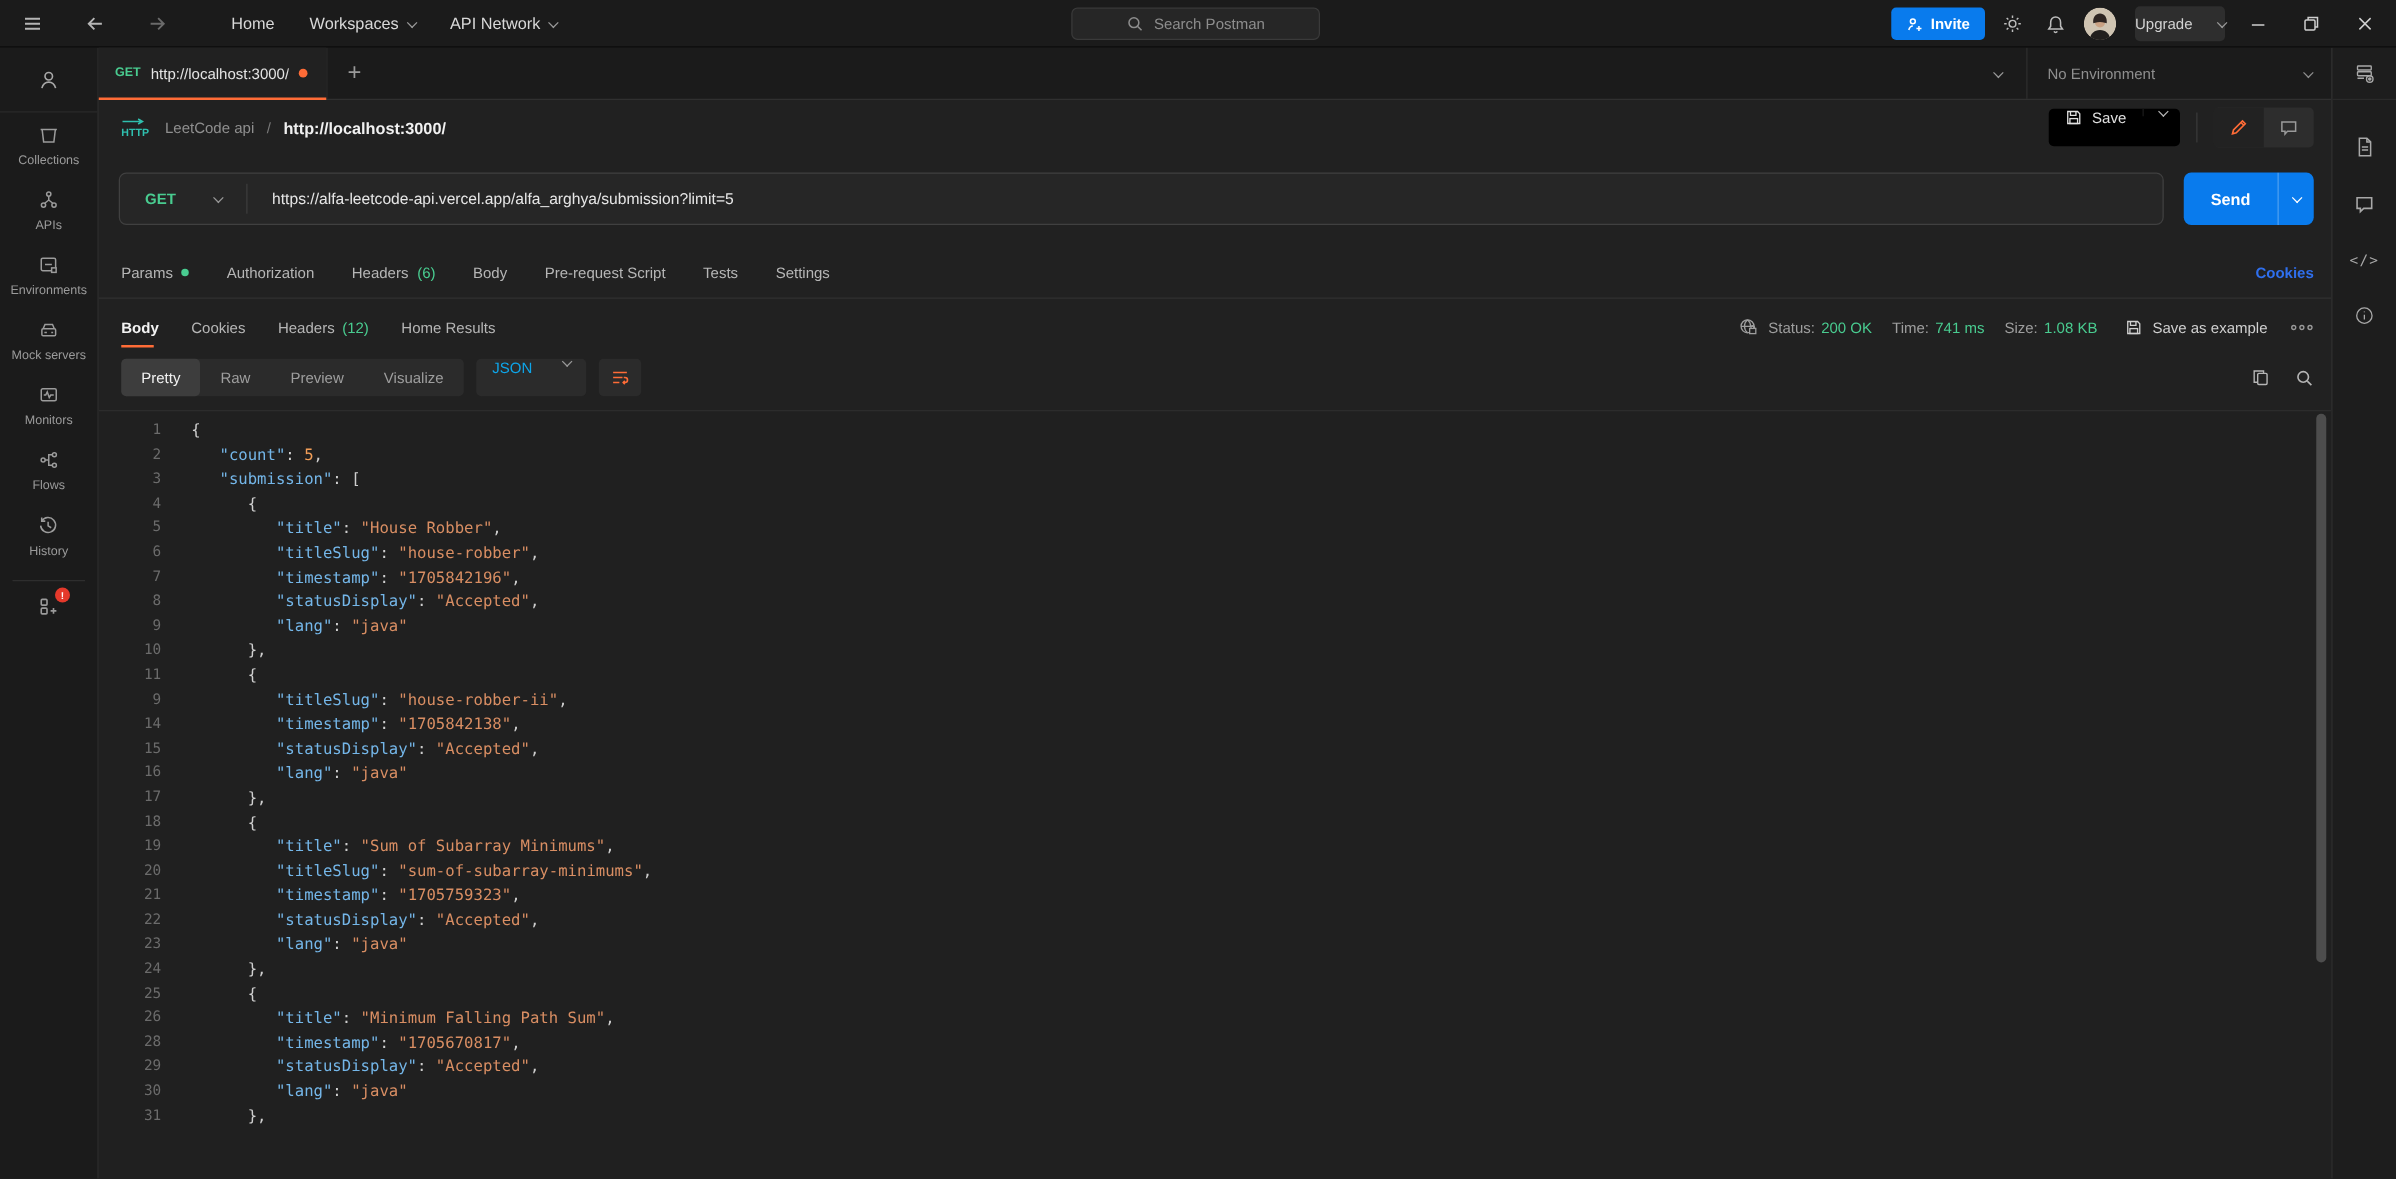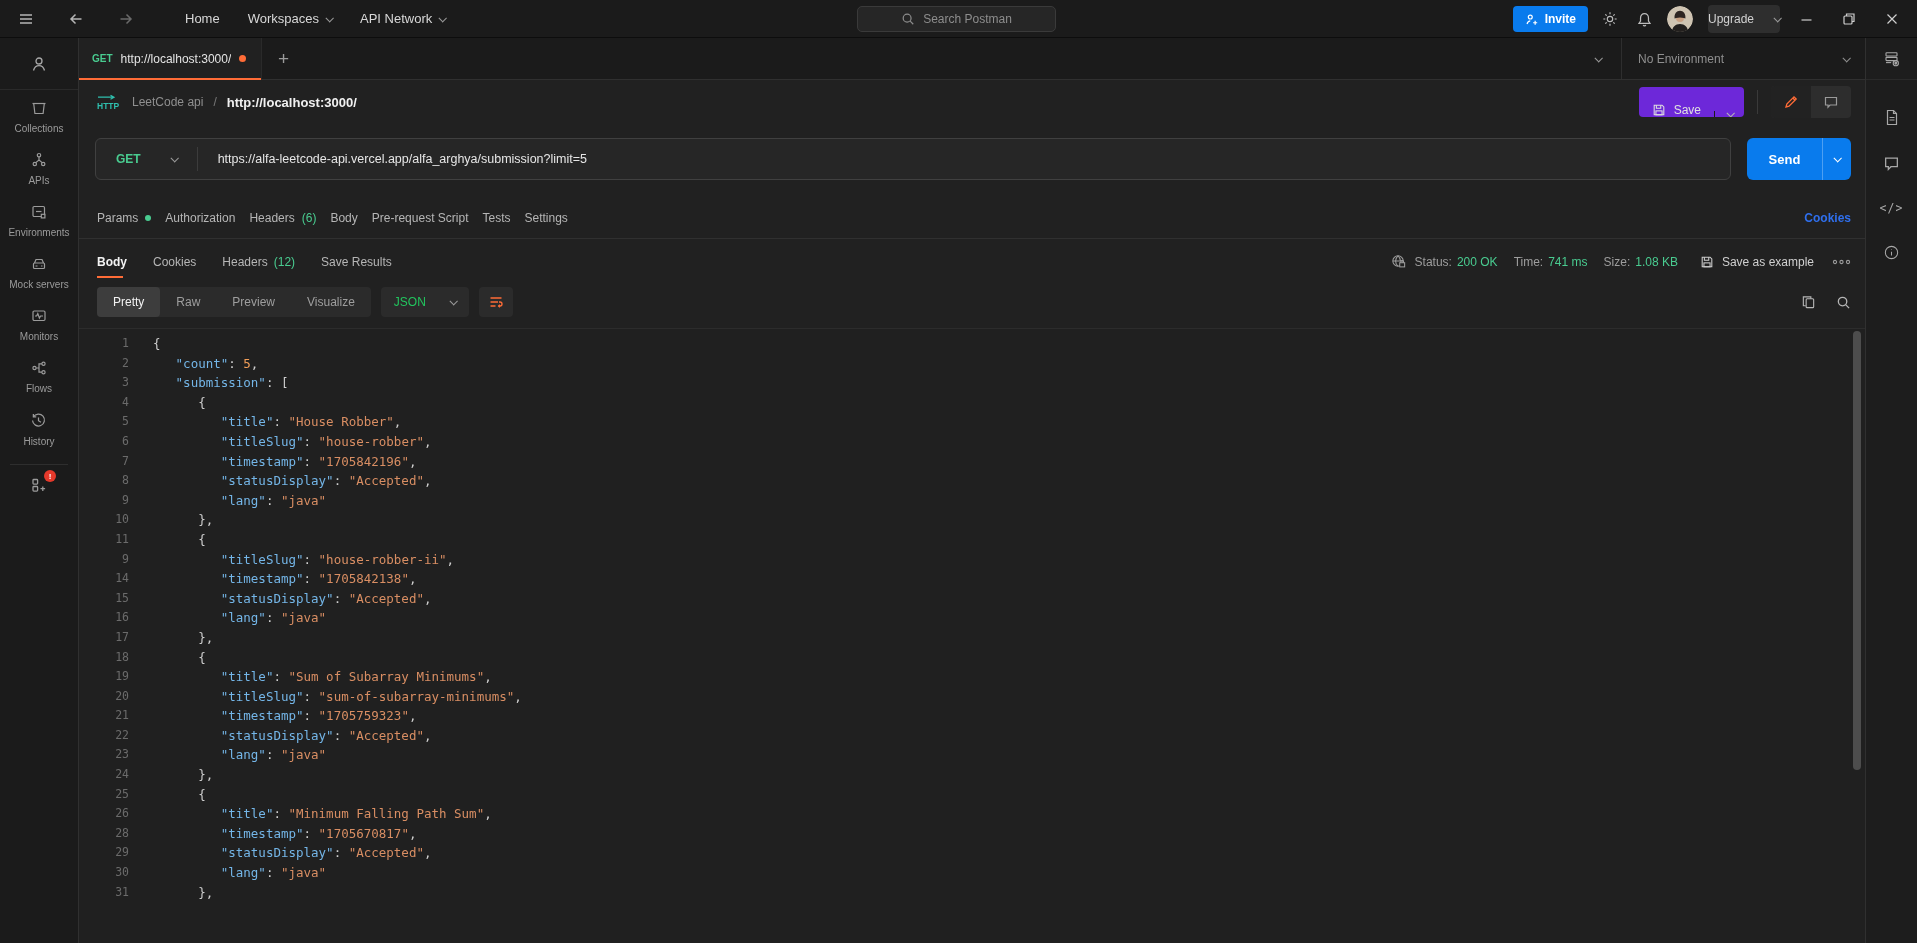--- a/index.html
+++ b/index.html
@@ -49,21 +49,21 @@
   .ts-right{margin-left:auto;display:flex;align-items:stretch}
   .ts-chev{width:46px;display:flex;align-items:center;justify-content:center;color:#9a9a9a}
   .env-sel{width:244px;border-left:1px solid #2e2e2e;display:flex;align-items:center;padding:0 16px;color:#8f8f8f;font-size:12px}
   .env-sel .chv{margin-left:auto;color:#8f8f8f}
   
   .crumbrow{height:44px;display:flex;align-items:center;padding:0 14px 0 16px;gap:10px}
   .crumb-sep{color:#7a7a7a}
   .crumb-col{color:#8f8f8f;font-size:12px}
   .crumb-req{color:#f1f1f1;font-size:13px;font-weight:bold}
   .crumb-right{margin-left:auto;display:flex;align-items:center}
-  .savebtn{display:flex;align-items:flex-end;height:30px;background:#6d28d9;border-radius:4px;overflow:hidden}
+  .savebtn{display:flex;align-items:flex-start;height:30px;background:#000000;border-radius:4px;overflow:hidden}
   .save-main{display:flex;align-items:center;gap:8px;padding:0 13px;color:#e0e0e0}
   .save-chev{width:30px;display:flex;align-items:center;justify-content:center;border-left:1px solid var(--bg0);color:#b5b5b5}
   .vdiv{width:1px;height:24px;background:#3a3a3a;margin:0 13px}
   .editgroup{display:flex;height:32px;background:#2d2d2d;border-radius:4px;overflow:hidden}
   .edit-seg{width:40px;display:flex;align-items:center;justify-content:center;color:#9a9a9a}
   .edit-seg.active{background:#222}
   
   .urlrow{display:flex;align-items:center;padding:14px 14px 14px 16px;gap:16px}
   .urlbox{flex:1;height:42px;background:#262626;border:1px solid #404040;border-radius:6px;display:flex;align-items:center}
   .method{display:flex;align-items:center;gap:30px;padding:0 20px;font-weight:bold;color:var(--green)}
@@ -87,21 +87,21 @@
   .resp-meta{margin-left:auto;display:flex;align-items:center;gap:8px;color:#9e9e9e}
   .meta-pair{display:flex;gap:5px;margin-right:8px}
   .meta-val{color:var(--green)}
   .saveex{display:flex;gap:8px;color:#d0d0d0;margin-left:6px}
   .more{margin-left:10px;color:#9a9a9a}
   
   .resptoolbar{height:44px;display:flex;align-items:center;gap:10px;padding:0 14px 8px 18px}
   .segctl{display:flex;height:30px;background:var(--bg2);border-radius:4px}
   .seg{padding:0 16px;display:flex;align-items:center;color:#9e9e9e;border-radius:4px}
   .seg.active{background:#3d3d3d;color:#f2f2f2}
-  .fmt{height:30px;background:var(--bg2);border-radius:4px;display:flex;align-items:center;gap:24px;padding:0 13px;color:#22c55e}
+  .fmt{height:30px;background:var(--bg2);border-radius:4px;display:flex;align-items:flex-start;gap:24px;padding:0 13px;color:#0ea5e9}
   .fmt .chv{color:#9a9a9a}
   .wrapbtn{width:34px;height:30px;background:var(--bg2);border-radius:4px;display:flex;align-items:center;justify-content:center}
   .tool-right{margin-left:auto;display:flex;align-items:center;gap:20px;color:#b5b5b5}
   
   .codearea{flex:1;position:relative;background:#202020;border-top:1px solid #2c2c2c;padding-top:5px;overflow:hidden}
   .cl{display:flex;height:19.6px;line-height:19.6px;font-family:"DejaVu Sans Mono",monospace;font-size:12.5px}
   .ln{width:50px;text-align:right;color:#6b6b6b;flex-shrink:0;font-size:11.5px}
   .ct{white-space:pre;padding-left:24px;color:#cfcfcf}
   .tok-k{color:var(--jkey)} .tok-s{color:var(--jstr)} .tok-num{color:var(--jnum)} .tok-p{color:#cfcfcf}
   .vscroll{position:absolute;top:2px;right:4px;width:8px;height:calc(100% - 4px)}
@@ -380,21 +380,21 @@
       </div>
       <div class="sendbtn">
         <span class="send-main">Send</span>
         <span class="send-chev">
             <span class="chv"></span>
           </span>
       </div>
     </div>
 
     <div class="reqtabs">
-      <span id="req-tabs-wrap" style="display:flex;gap:14px;align-items:center">
+      <span id="req-tabs-wrap" style="display:flex;gap:30px;align-items:center">
           <span class="rq-tab">
             <span>Params</span>
             <span class="gdot"></span>
           </span>
           <span class="rq-tab">
             <span>Authorization</span>
           </span>
           <span class="rq-tab">
             <span>Headers</span>
             <span class="grn">(6)</span>
@@ -421,21 +421,21 @@
             <span>Body</span>
           </span>
           <span class="rs-tab">
             <span>Cookies</span>
           </span>
           <span class="rs-tab">
             <span>Headers</span>
             <span class="grn">(12)</span>
           </span>
           <span class="rs-tab">
-            <span>Save Results</span>
+            <span>Home Results</span>
           </span>
         </span>
       <div class="resp-meta">
         <span>
           <svg width="17" height="17" viewBox="0 0 18 18" fill="none" stroke="currentColor" stroke-width="1.1">
               <circle cx="8.5" cy="8.5" r="5.5"></circle>
               <path d="M3 8.5h11M8.5 3C6.7 4.5 5.9 6.4 5.9 8.5S6.7 12.5 8.5 14M8.5 3c1.8 1.5 2.6 3.4 2.6 5.5"></path>
               <rect x="10.3" y="10.3" width="5.2" height="4.4" fill="#212121" stroke="currentColor"></rect>
               <path d="M11.4 10.3v-.8a1.5 1.5 0 0 1 3 0v.8"></path>
             </svg>

